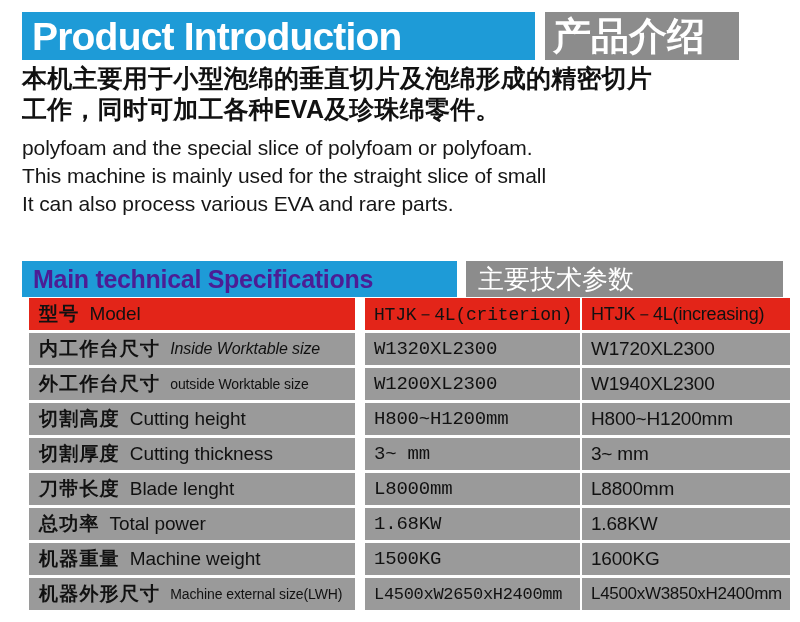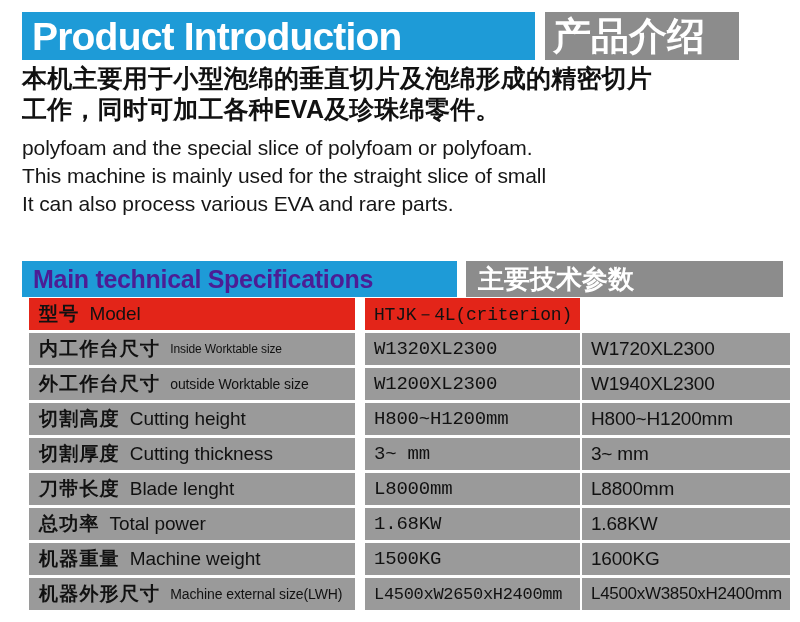--- a/index.html
+++ b/index.html
@@ -124,21 +124,21 @@
     width: 317px;
     height: 36px;
     background: #8c8c8c;
   }
   #specs-cn-text {
     position: absolute;
     left: 12px;
     top: 0;
     color: #ffffff;
     font-size: 26px;
-    font-weight: bold;
+    font-weight: normal;
     line-height: 37px;
     white-space: nowrap;
   }
 
   
   #spec-table {
     position: absolute;
     left: 0;
     top: 298px;
     width: 800px;
@@ -176,21 +176,21 @@
     font-weight: bold;
     color: #111111;
     letter-spacing: 1.2px;
   }
   .lbl-en {
     margin-left: 10px;
     color: #111111;
     letter-spacing: -0.1px;
   }
   .lbl-en.sz-lg  { font-size: 19px; }
-  .lbl-en.sz-md  { font-size: 12px; }
+  .lbl-en.sz-md  { font-size: 16px; font-style: italic; }
   .lbl-en.sz-sm  { font-size: 14px; }
 
   .val-inner {
     position: absolute;
     left: 9px;
     top: 0;
     height: 32px;
     display: flex;
     align-items: center;
     white-space: nowrap;
@@ -237,20 +237,23 @@
     <div class="spec-row model">
       <div class="cell label">
         <div class="label-inner">
           <span class="lbl-cn">型号</span>
           <span class="lbl-en sz-lg">Model</span>
         </div>
       </div>
       <div class="cell val1">
         <div class="val-inner ">HTJK－4L(criterion)</div>
       </div>
+      <div class="cell val2">
+        <div class="val-inner ">HTJK－4L(increasing)</div>
+      </div>
     </div>
     <div class="spec-row">
       <div class="cell label">
         <div class="label-inner">
           <span class="lbl-cn">内工作台尺寸</span>
           <span class="lbl-en sz-md">Inside Worktable size</span>
         </div>
       </div>
       <div class="cell val1">
         <div class="val-inner ">W1320XL2300</div>

